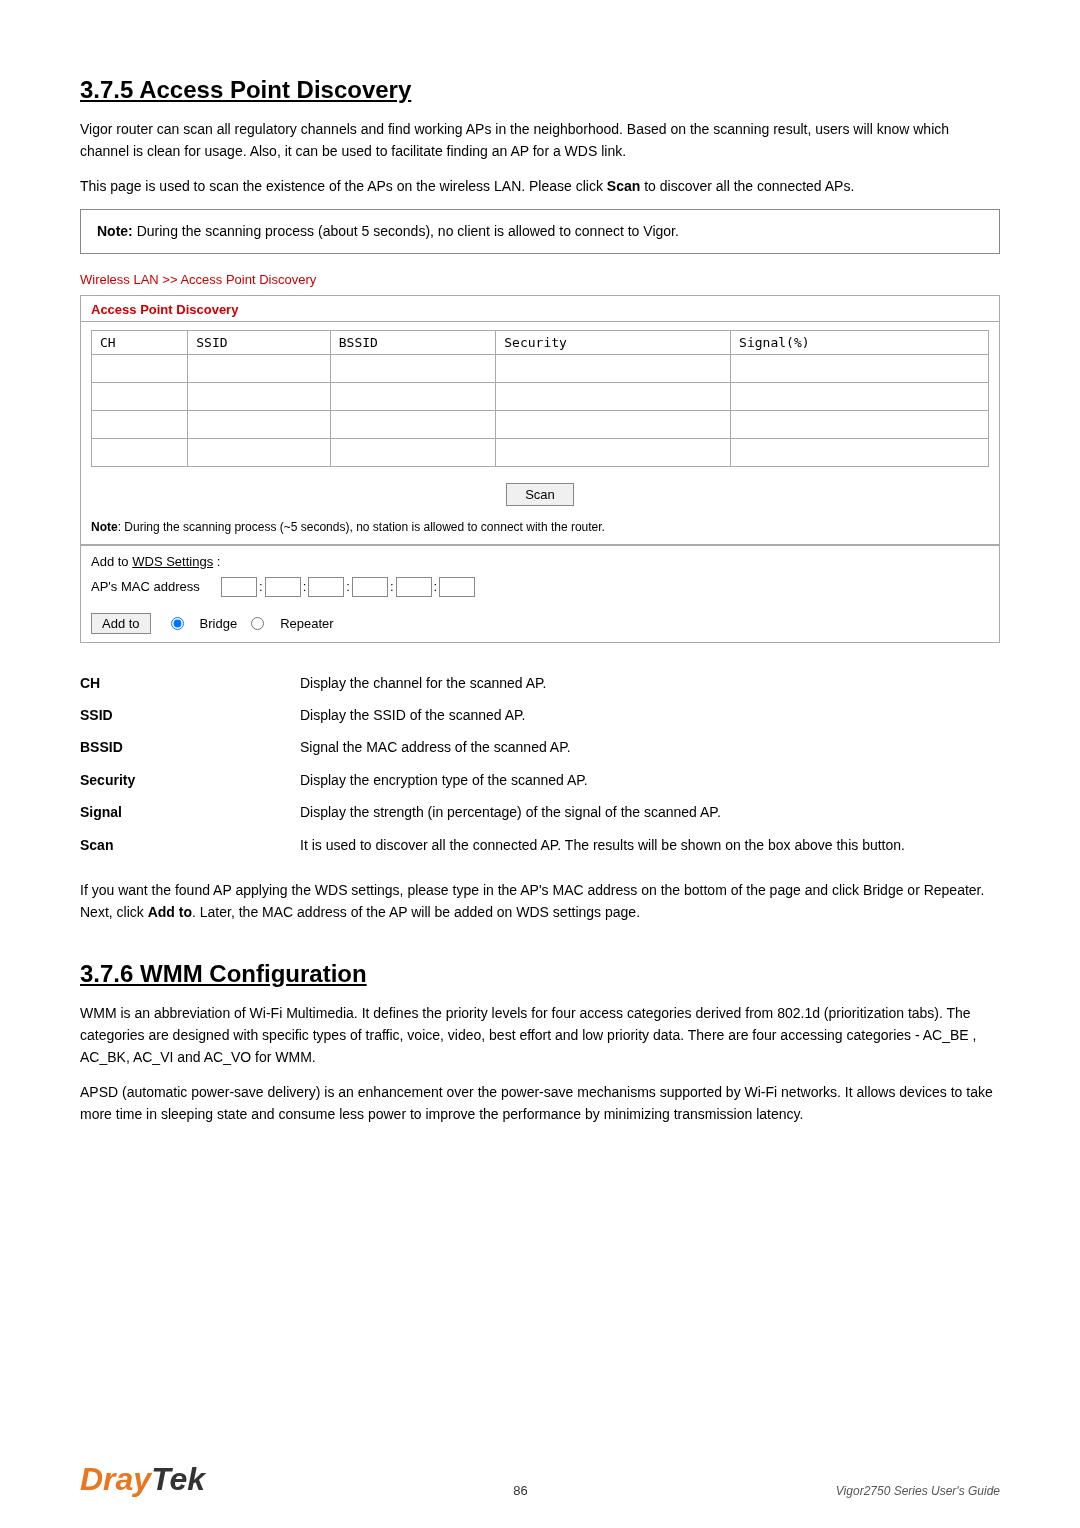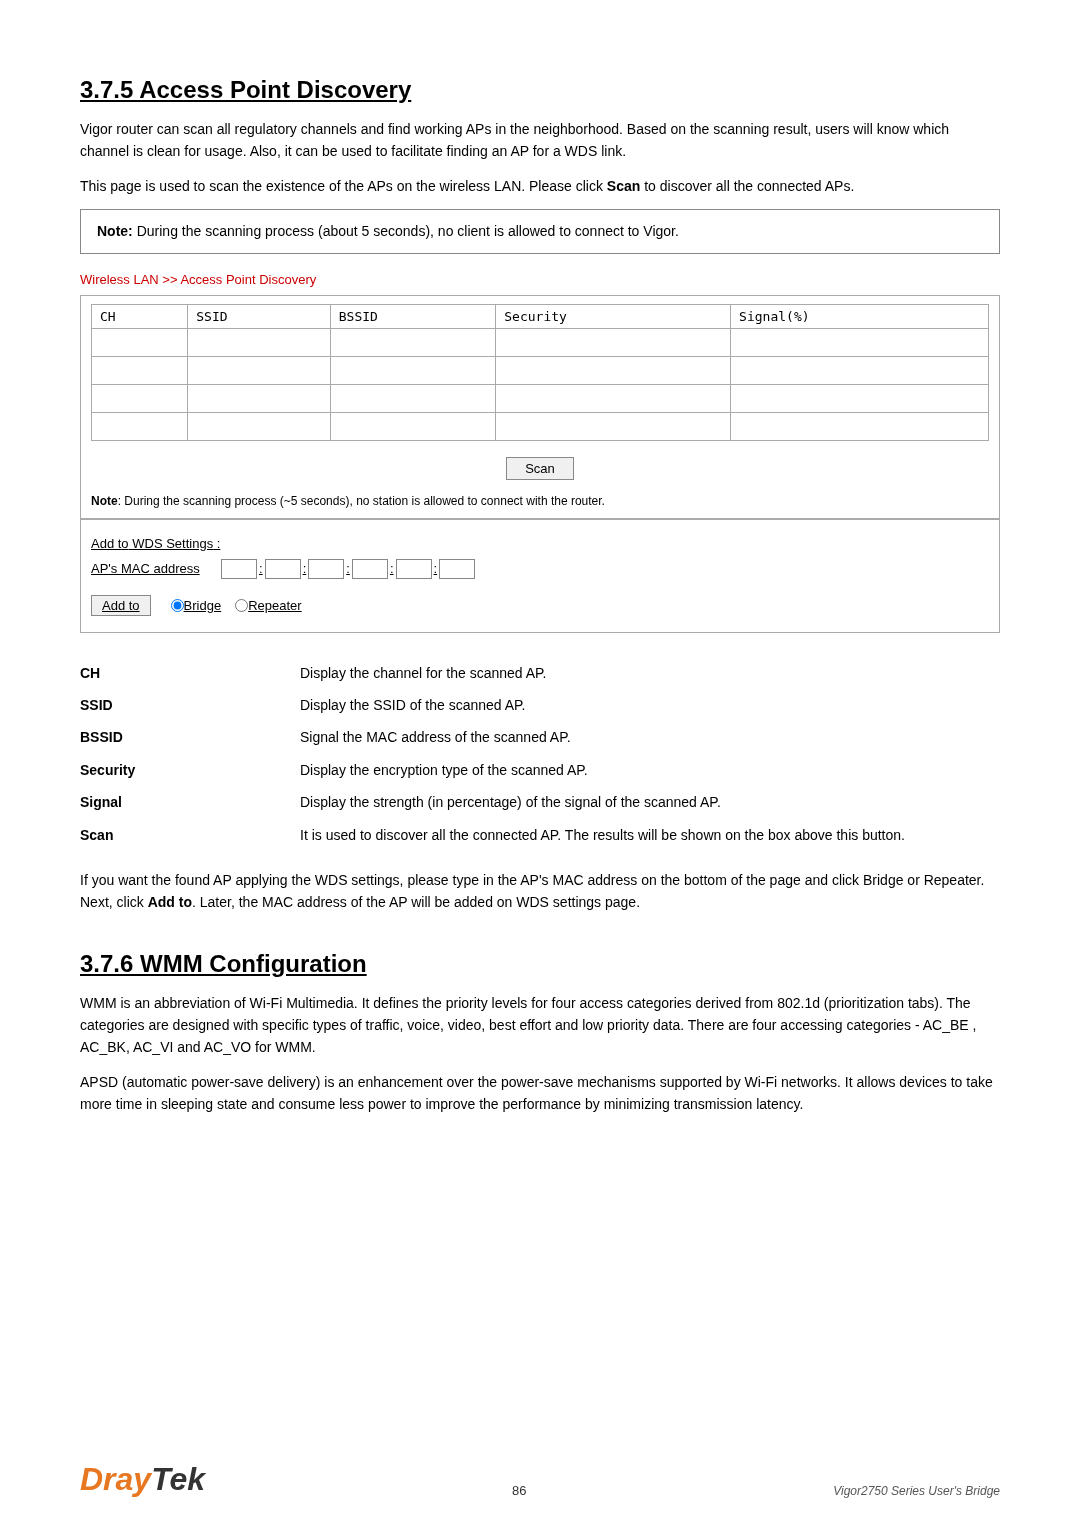--- a/index.html
+++ b/index.html
@@ -107,22 +107,21 @@
       margin: 4px 10px 8px 10px;
       line-height: 1.5;
     }
     .scan-note .note-label {
       font-weight: bold;
     }
 
     
     .wds-section {
       border-top: 1px solid #aaa;
-      padding: 16px 10px;
-      text-decoration: underline;
+      padding: 8px 10px;
     }
     .wds-title {
       font-size: 13px;
       margin-bottom: 8px;
     }
     .wds-title a {
       color: #000;
       text-decoration: underline;
     }
     .wds-row {
@@ -159,21 +158,21 @@
     }
     .radio-group {
       display: flex;
       align-items: center;
       gap: 14px;
       margin-left: 10px;
     }
     .radio-label {
       display: flex;
       align-items: center;
-      gap: 0;
+      gap: 16px;
       font-size: 13px;
     }
     .addto-row {
       display: flex;
       align-items: center;
       gap: 10px;
     }
 
     
     .def-table {
@@ -257,20 +256,21 @@
 
 <div class="note-box">
   <span class="note-label">Note:</span><span> During the scanning process (about 5 seconds), no client is allowed to connect to Vigor.</span>
 </div>
 
 
 <span class="breadcrumb-link">Wireless LAN &gt;&gt; Access Point Discovery</span>
 
 
 <div class="ui-panel">
+  <div class="ui-panel-title">Access Point Discovery</div>
 
   <div class="ap-table-wrapper">
     <table class="ap-table">
       <thead>
         <tr>
           <th>CH</th>
           <th>SSID</th>
           <th>BSSID</th>
           <th>Security</th>
           <th>Signal(%)</th>
@@ -398,17 +398,17 @@
 <p class="para">WMM is an abbreviation of Wi-Fi Multimedia. It defines the priority levels for four access categories derived from 802.1d (prioritization tabs). The categories are designed with specific types of traffic, voice, video, best effort and low priority data. There are four accessing categories - AC_BE , AC_BK, AC_VI and AC_VO for WMM.</p>
 <p class="para">APSD (automatic power-save delivery) is an enhancement over the power-save mechanisms supported by Wi-Fi networks. It allows devices to take more time in sleeping state and consume less power to improve the performance by minimizing transmission latency.</p>
 
 
 <div class="footer">
   <div class="footer-logo">
     <span class="logo-dray">Dray</span>
       <span class="logo-tek">Tek</span>
   </div>
   <div class="footer-page">86</div>
-  <div class="footer-guide">Vigor2750 Series User's Bridge</div>
+  <div class="footer-guide">Vigor2750 Series User's Guide</div>
 </div>
 
 
 
 
 </body></html>

